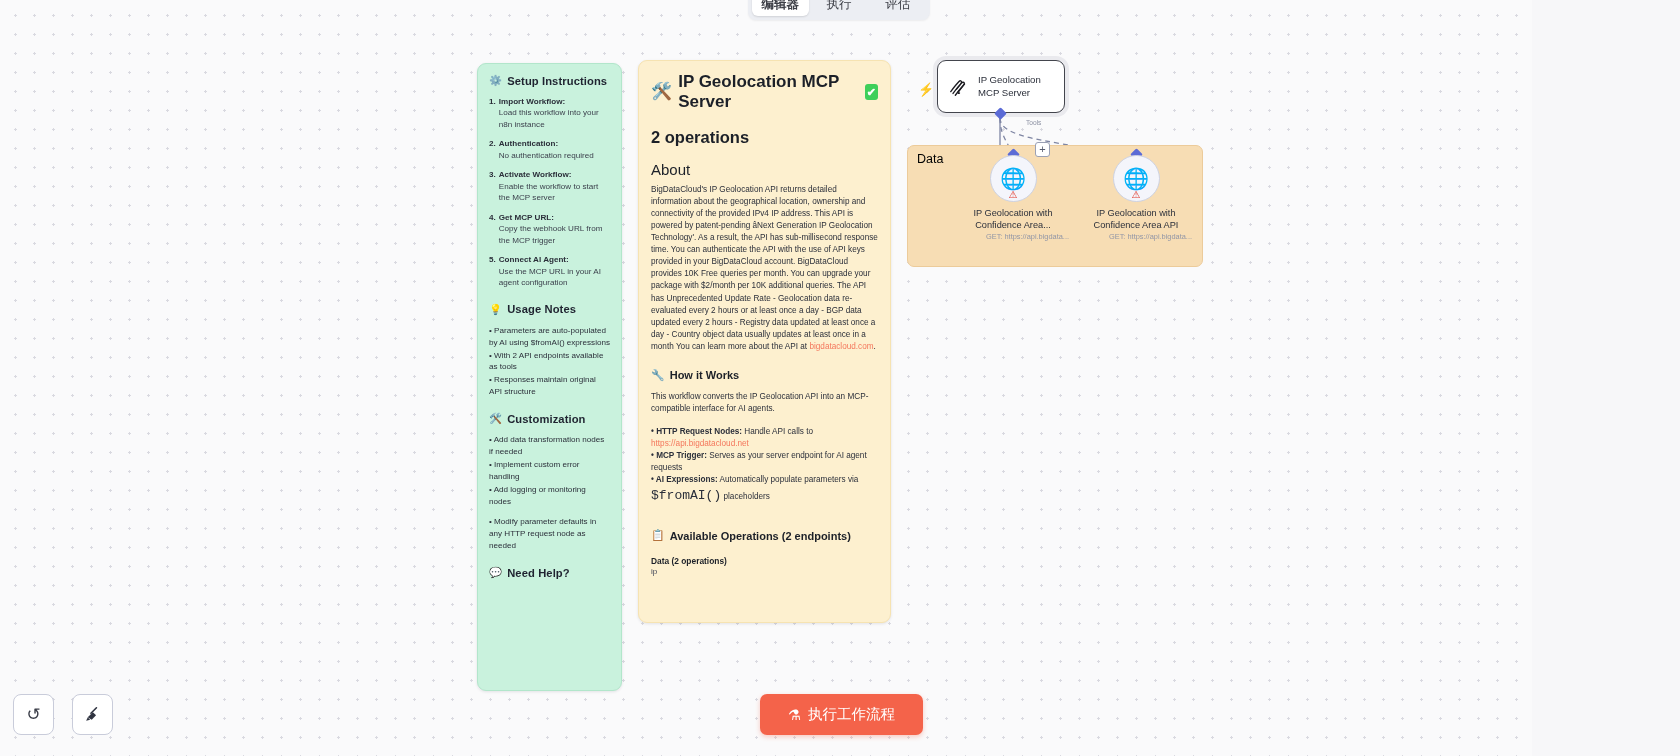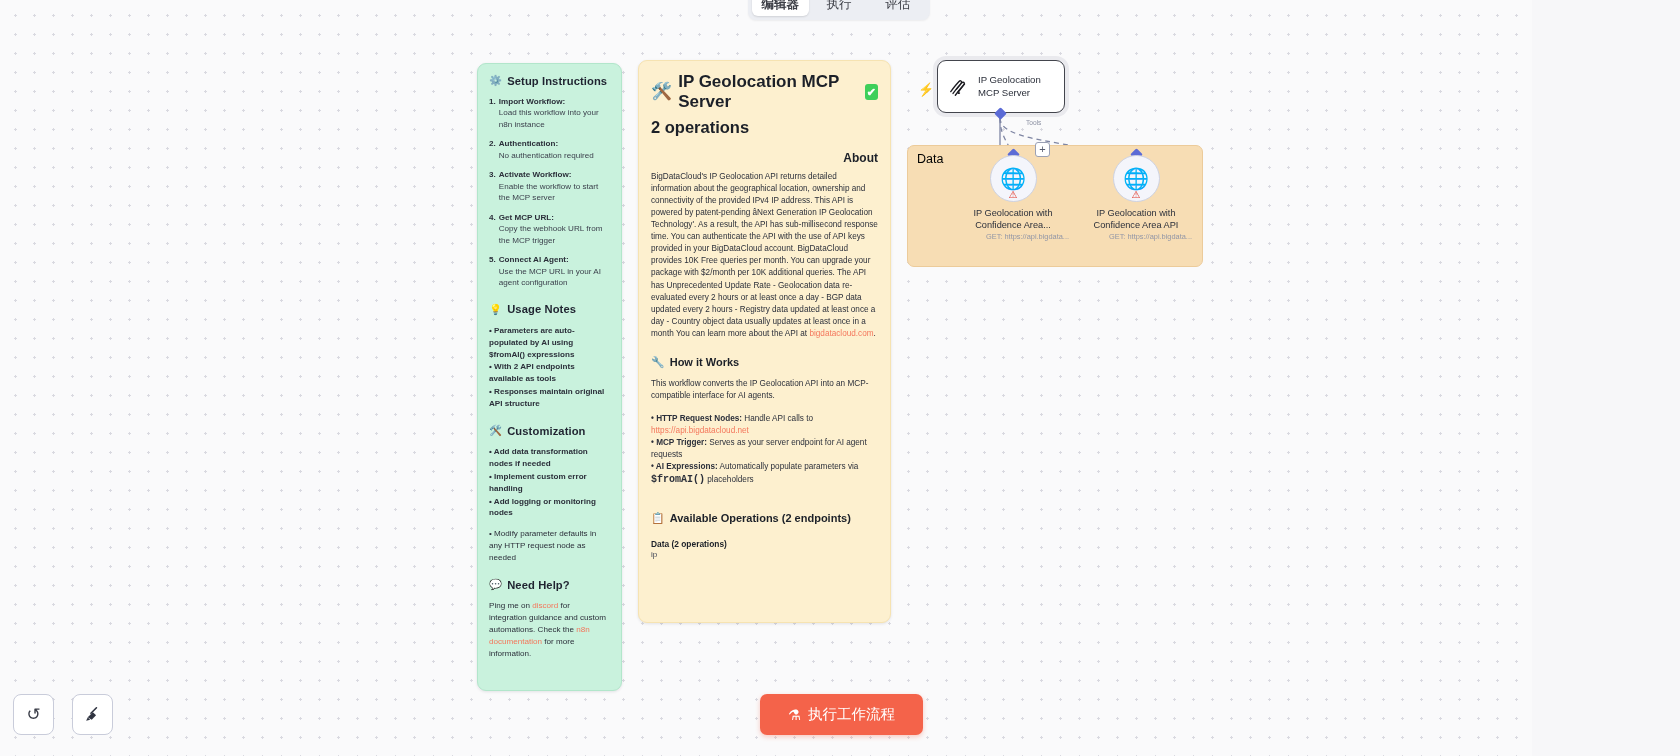--- a/index.html
+++ b/index.html
@@ -72,39 +72,39 @@
   .note-h .em { font-size: 10.5px; }
 
   .step { margin-bottom: 8px; font-size: 8.1px; line-height: 1.42; color: #2b2f3a; }
   .step b { font-weight: 700; display: block; }
   .step-row { display: flex; gap: 3px; }
   .step-num { font-weight: 700; }
   .step-body { flex: 1; }
   .step-sub { color: #3a3f4b; text-align: right; }
 
   .bullets { font-size: 8.1px; line-height: 1.47; color: #2b2f3a; margin-bottom: 9px; }
-  .bullets p { margin-bottom: 1px; font-weight: bold; }
+  .bullets p { margin-bottom: 1px; }
 
   
   .main-title {
     display: flex; align-items: center; gap: 6px;
     font-size: 17px; font-weight: 600; color: #1c2028;
     line-height: 1.18;
   }
-  .main-sub { font-size: 16.5px; font-weight: 600; color: #1c2028; margin-top: 6px; margin-bottom: 14px; }
+  .main-sub { font-size: 16.5px; font-weight: 600; color: #1c2028; margin-top: 16px; margin-bottom: 14px; }
   .badge-ok {
     display: inline-flex; align-items: center; justify-content: center;
     width: 16px; height: 16px; border-radius: 3px;
     background: #3ecf5a; color: #fff; font-size: 11px; font-weight: 700;
     line-height: 1;
   }
-  .h3 { font-size: 12px; font-weight: 700; color: #1c2028; margin-bottom: 6px; text-align: right; }
+  .h3 { font-size: 15px; font-weight: 400; color: #1c2028; margin-bottom: 6px; }
   .body-text { font-size: 8.2px; line-height: 1.47; color: #2b2f3a; text-align: left; }
   .lnk { color: #f4775c; }
-  .mono { font-family: "Liberation Mono", monospace; font-size: 10px; color: #2b2f3a; font-weight: bold; }
+  .mono { font-family: "Liberation Mono", monospace; font-size: 13px; color: #2b2f3a; }
   .sec-h {
     display: flex; align-items: center; gap: 5px;
     font-size: 11px; font-weight: 700; color: #1c2028;
     margin: 16px 0 9px 0;
   }
   .ops-title { font-size: 8.4px; font-weight: 700; color: #1c2028; margin-top: 14px; }
   .ops-item { font-size: 8.1px; color: #44495a; margin-top: 1px; }
 
   
   #group-data {
@@ -284,21 +284,20 @@
       <p>• Add data transformation nodes if needed</p>
       <p>• Implement custom error handling</p>
       <p>• Add logging or monitoring nodes</p>
     </div>
     <div class="bullets">• Modify parameter defaults in any HTTP request node as needed</div>
 
     <div class="note-h" style="margin-top:14px">
       <span class="em">💬</span>
       <span>Need Help?</span>
     </div>
-    <div class="bullets"><span>Ping me on </span><span class="lnk">discord</span><span> for integration guidance and custom automations. Check the </span><span class="lnk">n8n documentation</span><span> for more information.</span></div>
   </div>
 
   <div class="note" id="note-main">
     <div class="main-title">
       <span>🛠️</span>
       <span>IP Geolocation MCP Server</span>
       <span class="badge-ok">✔</span>
     </div>
     <div class="main-sub">2 operations</div>
 

